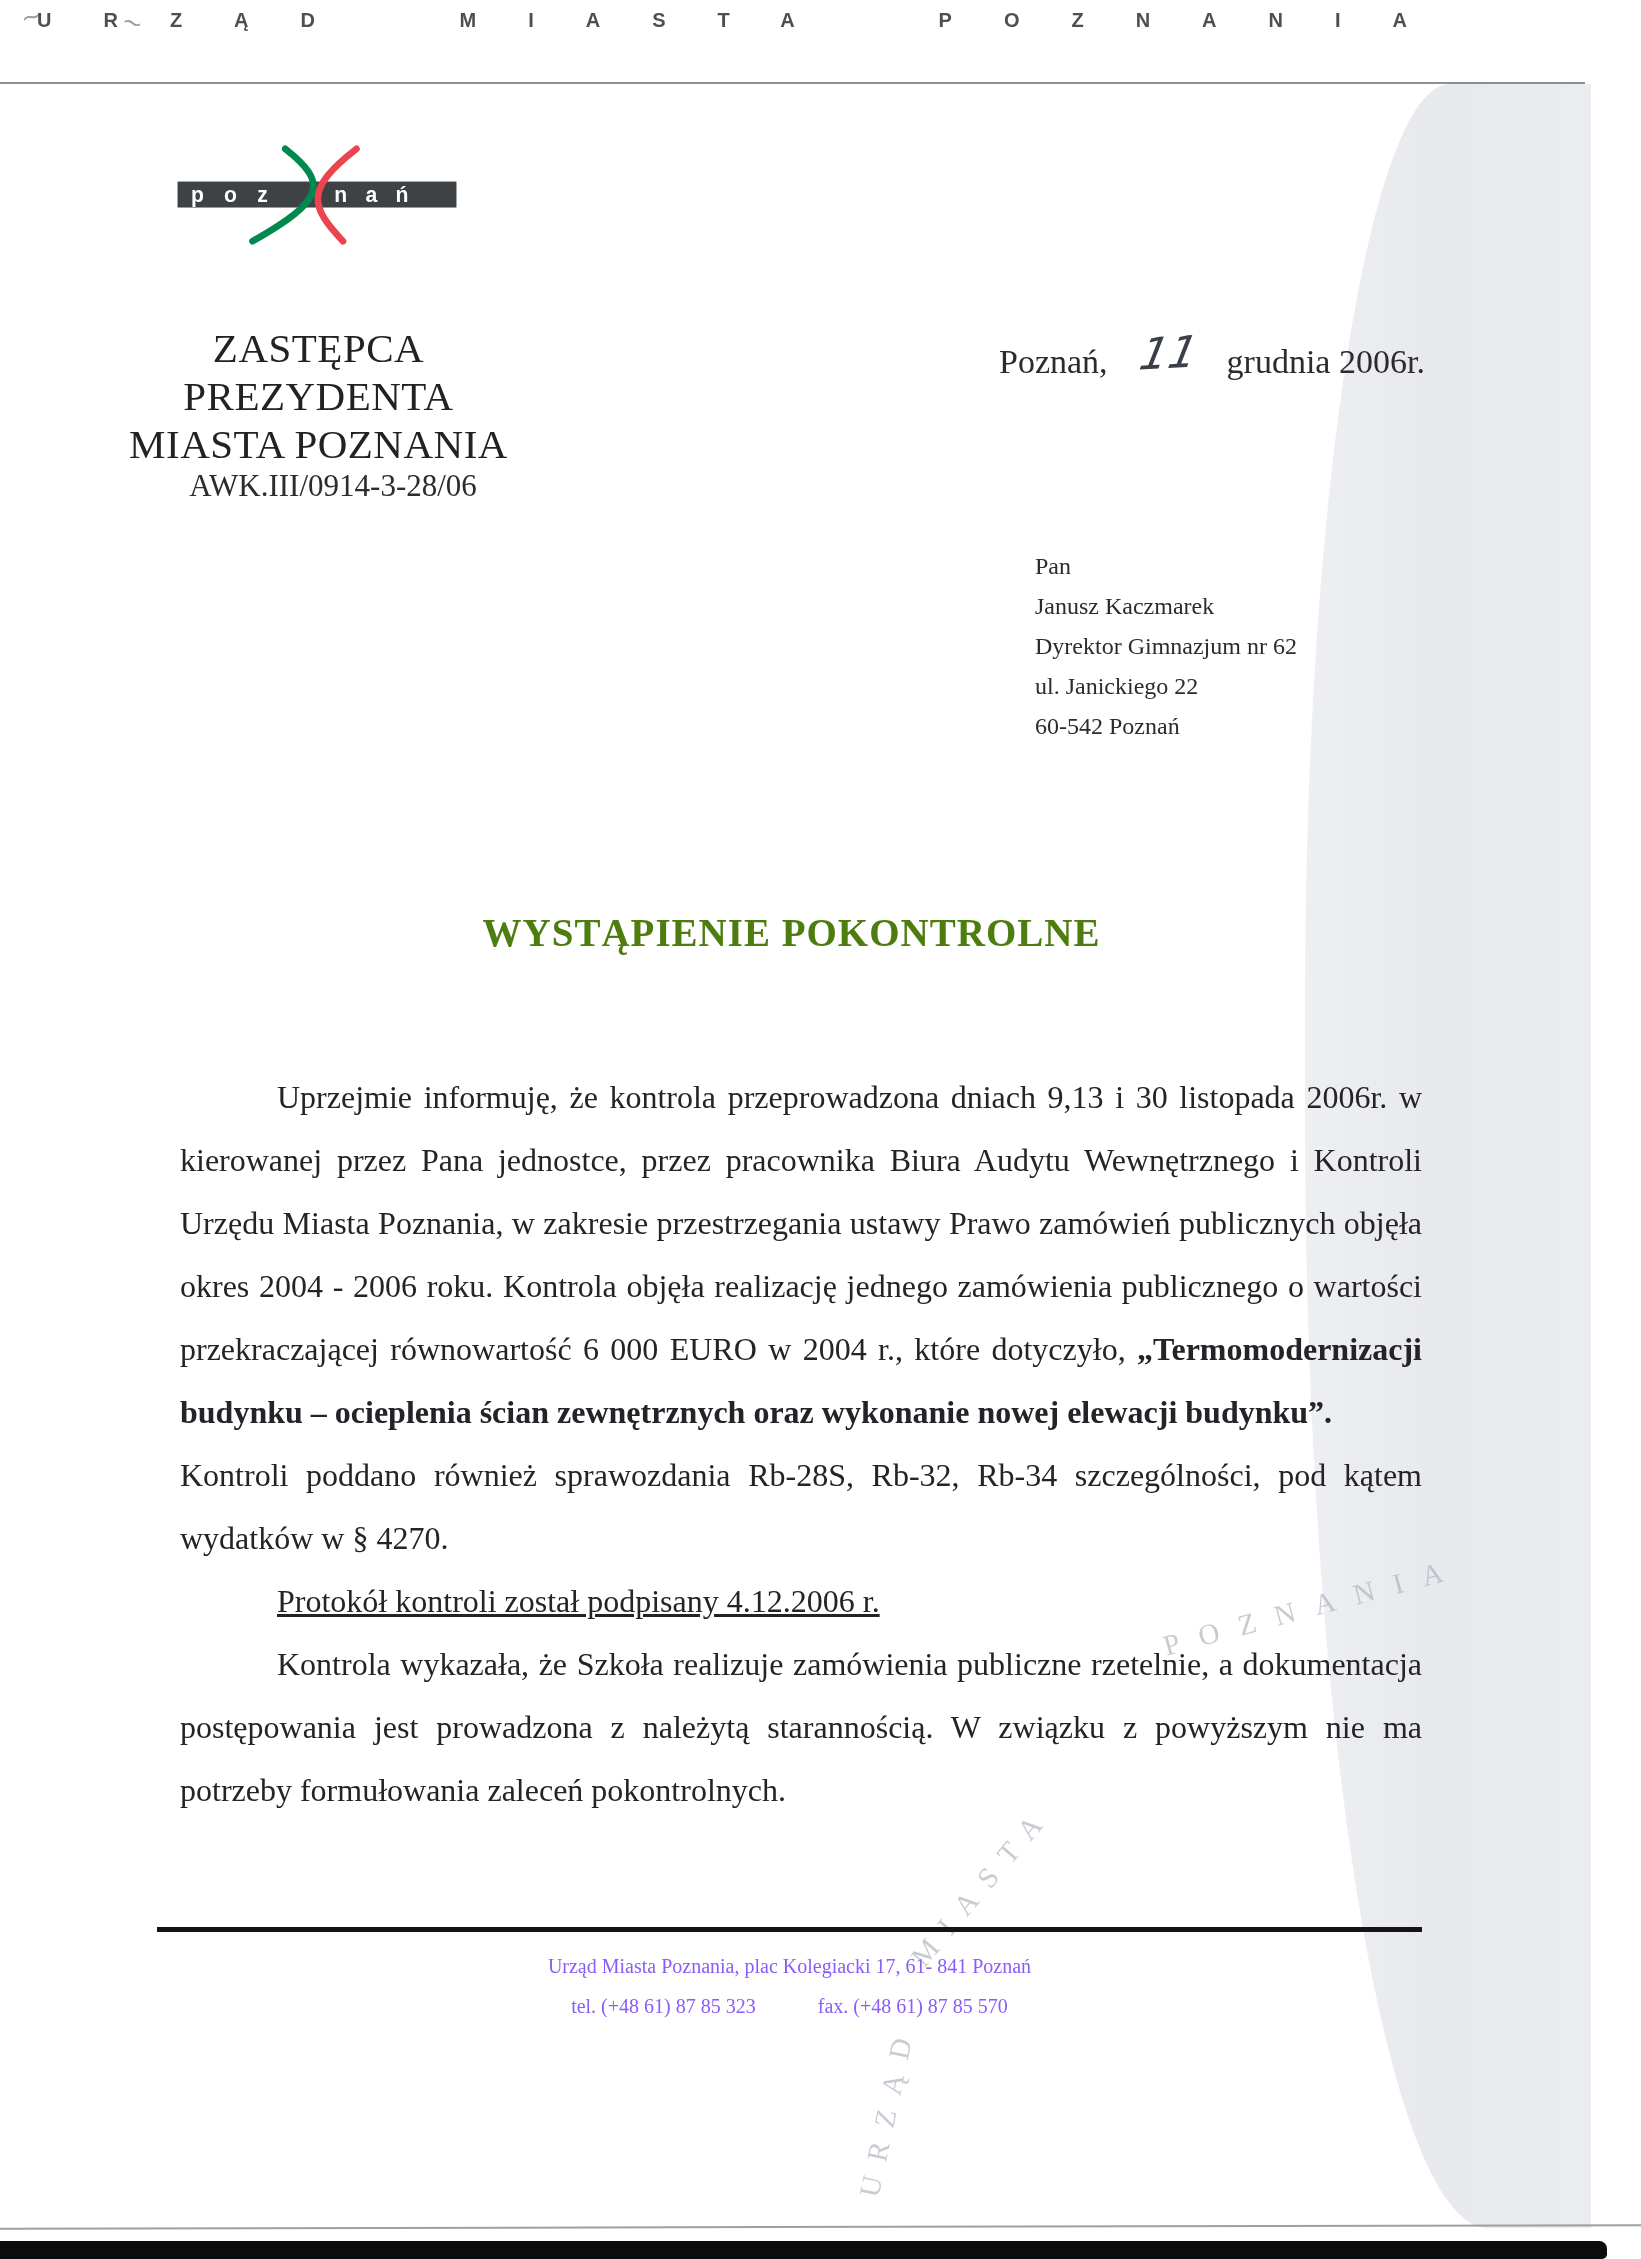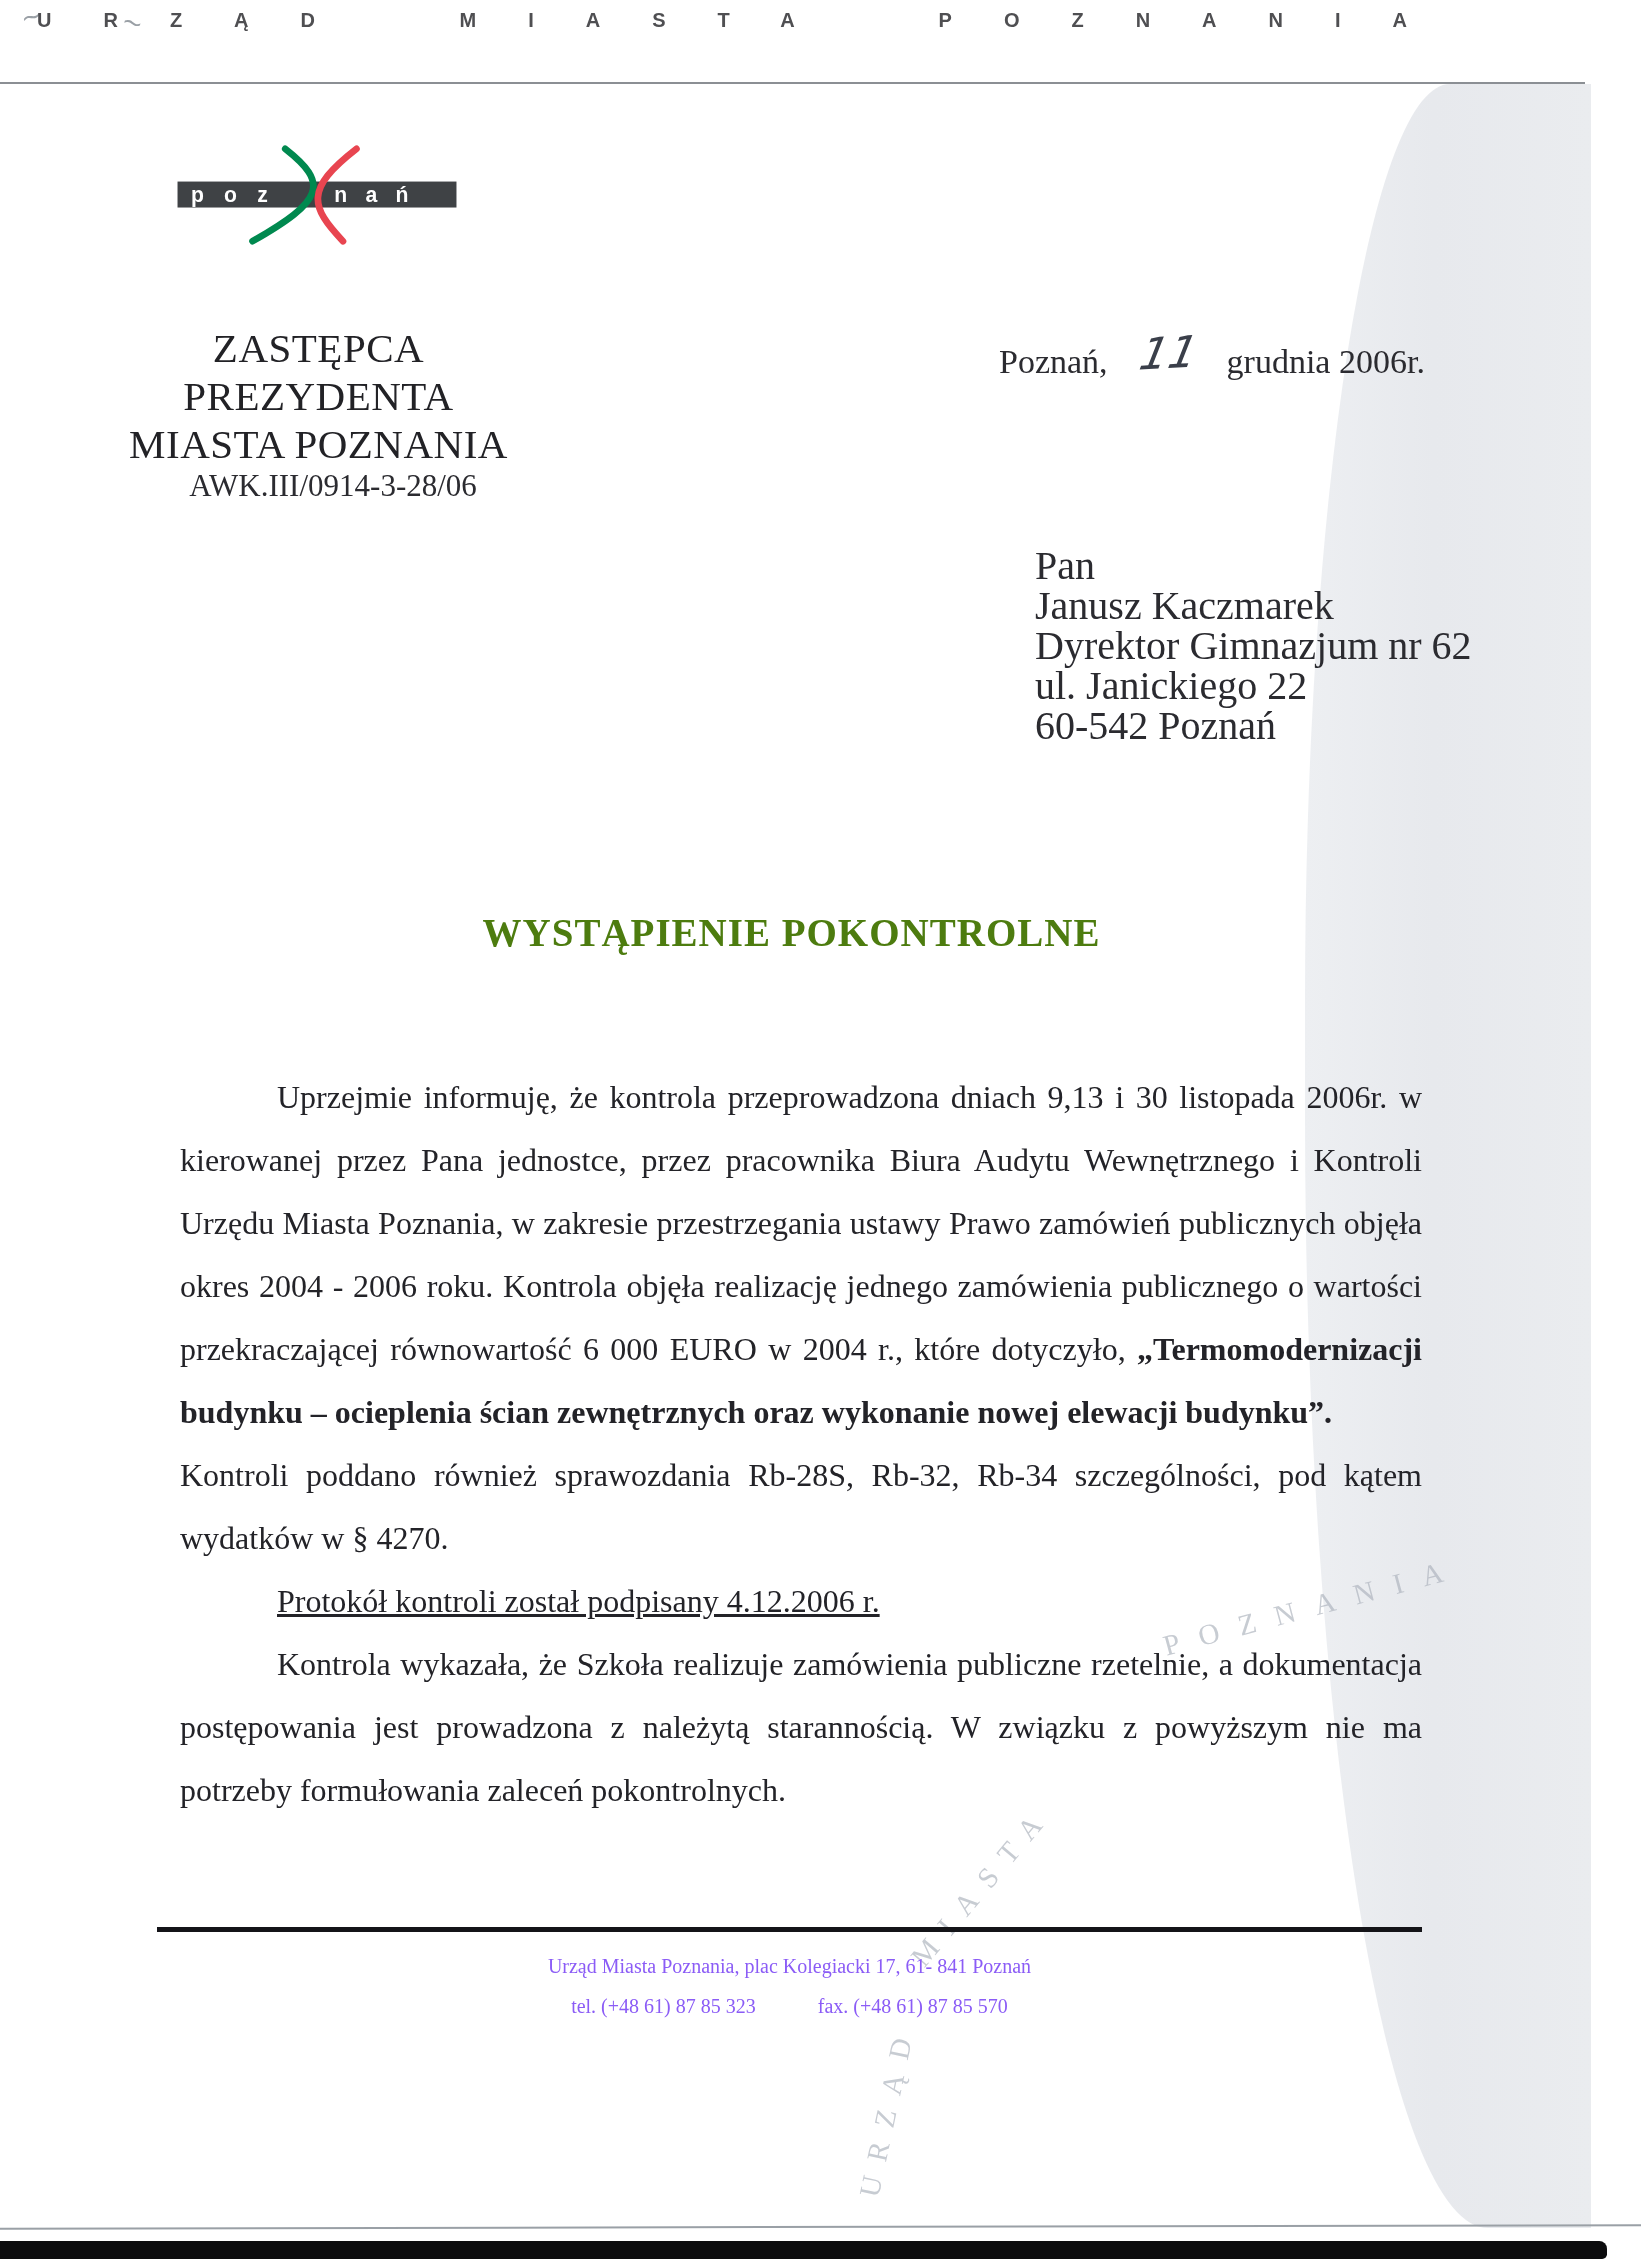--- a/index.html
+++ b/index.html
@@ -31,21 +31,21 @@
   .sender-title{font-size:41px;font-weight:normal;line-height:48px;letter-spacing:0.5px;color:#222226;}
   .sender-ref{font-size:31px;margin-top:0;padding-left:29px;color:#2b2b30;font-family:Liberation Serif, serif;}
   
   .dateline{position:absolute;left:999px;top:332px;font-size:34px;white-space:nowrap;color:#2b2b30;}
   .hand-day{
     display:inline-block;font-family:"DejaVu Sans",sans-serif;font-style:italic;
     font-size:44px;color:#3a3f4a;transform:skewX(-14deg) rotate(-3deg);
     margin:0 21px 0 25px;position:relative;top:-4.8px;
   }
   
-  .recipient{position:absolute;left:1035px;top:546px;font-size:40px;line-height:40px;color:#2b2b30;}
+  .recipient{position:absolute;left:1035px;top:546px;font-size:24px;line-height:40px;color:#2b2b30;}
   
   .doc-title{
     position:absolute;left:183px;top:910px;width:1217px;text-align:center;
     font-size:39px;font-weight:bold;font-variant:small-caps;letter-spacing:1px;color:#4d7c0f;
   }
   
   .body-text{position:absolute;left:180px;top:1066px;width:1242px;
     font-size:32px;line-height:63px;text-align:justify;color:#232328;}
   .body-text p{margin:0;}
   .p-indent{text-indent:97px;}

